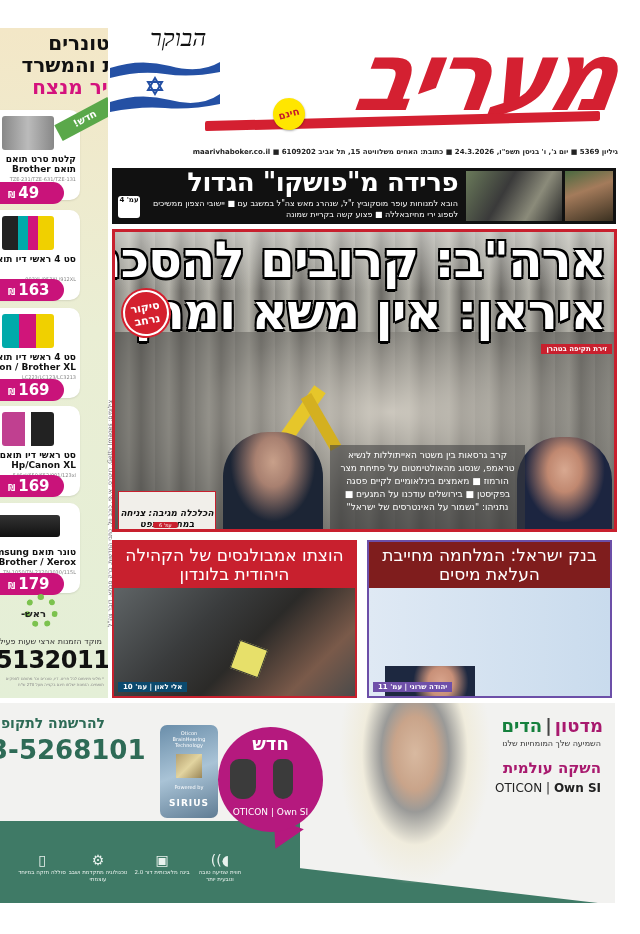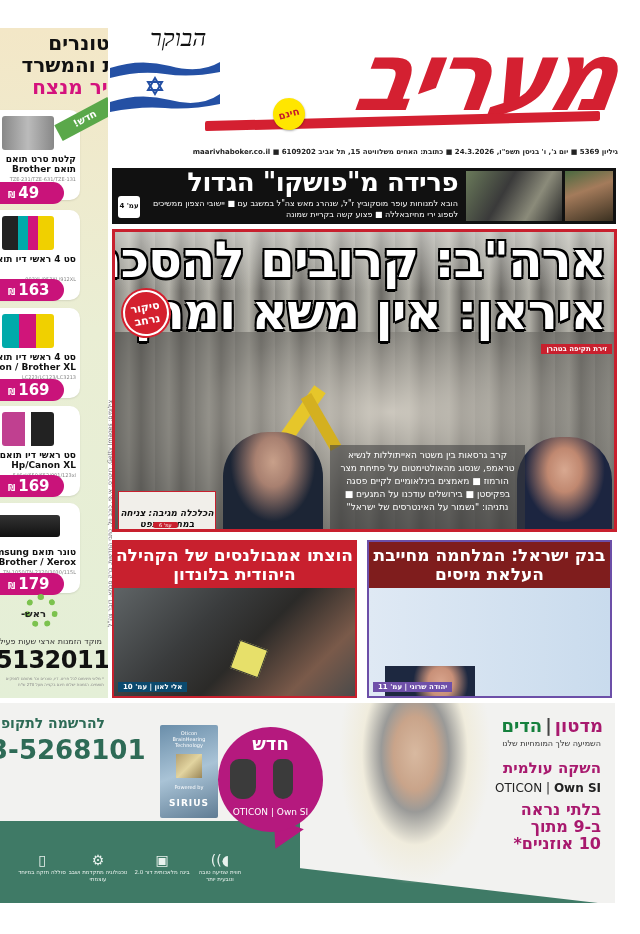--- a/index.html
+++ b/index.html
@@ -64,21 +64,21 @@
     .farewell { position: absolute; left: 112px; top: 168px; width: 504px; height: 56px; background: #111;
       color: #fff; }
     .fw-photo1 { position: absolute; right: 3px; top: 3px; width: 48px; height: 50px;
       background: linear-gradient(160deg, #4a6a40 0%, #a47b5b 40%, #3a3020 100%); }
     .fw-photo2 { position: absolute; right: 54px; top: 3px; width: 96px; height: 50px;
       background: linear-gradient(120deg, #6a7a5a 0%, #3a3a3a 40%, #8b8b7a 70%, #2a2a2a 100%); }
     .fw-title { position: absolute; right: 158px; top: -2px; font-size: 26px; font-weight: bold; white-space: nowrap;
       line-height: 32px; letter-spacing: -0.5px; }
     .fw-sub { position: absolute; right: 158px; top: 30px; width: 310px; font-size: 8px; line-height: 11px; text-align: right; }
     .page-tag-w { position: absolute; left: 6px; top: 28px; width: 22px; height: 22px; background: #fff; color: #111;
-      font-size: 7px; font-weight: bold; text-align: center; line-height: 9px; padding-top: 6px; border-radius: 3px; }
+      font-size: 7px; font-weight: bold; text-align: center; line-height: 9px; padding-top: 0; border-radius: 3px; }
 
     
     .main { position: absolute; left: 112px; top: 229px; width: 505px; height: 303px; border: 3px solid #c8202e;
       overflow: hidden; background: #6f6f6b; }
     .main-bg { position: absolute; inset: 0;
       background:
         linear-gradient(180deg, rgba(240,240,235,0.6) 0%, rgba(0,0,0,0) 20%),
         repeating-linear-gradient(90deg, #8b8a84 0px, #b9b7ae 14px, #6d6b66 26px, #a8a69f 40px),
         linear-gradient(180deg, #cfcfc7, #5a5955); opacity: 0.9; }
     .main-bg2 { position: absolute; left: 0; top: 100px; width: 100%; height: 200px;
@@ -106,42 +106,42 @@
       background: radial-gradient(ellipse at 50% 30%, #c8a08a 0%, #a88070 25%, #1c2535 60%); border-radius: 45% 45% 0 0; }
     .trump { position: absolute; right: 2px; top: 205px; width: 95px; height: 95px;
       background: radial-gradient(ellipse at 50% 35%, #d8a890 0%, #c08870 25%, #1c2540 60%); border-radius: 45% 45% 0 0; }
     .summary { position: absolute; left: 215px; top: 213px; width: 195px; height: 84px; background: rgba(60,60,60,0.55);
       color: #fff; font-size: 9px; line-height: 13px; text-align: center; padding: 4px; }
 
     
     .story { position: absolute; top: 540px; width: 245px; height: 158px; border: 2px solid; overflow: hidden; }
     .story-left { left: 112px; border-color: #c8202e; }
     .story-right { left: 367px; border-color: #6c4fa8; }
-    .story .stitle { height: 46px; color: #fff; font-weight: bold; font-size: 17px; line-height: 19px; text-align: center; padding-top: 4px; }
+    .story .stitle { height: 46px; color: #fff; font-weight: normal; font-size: 17px; line-height: 19px; text-align: center; padding-top: 4px; }
     .story-left .stitle { background: #c8202e; }
     .story-right .stitle { background: #7f1d1d; }
     .story .sphoto { position: absolute; left: 0; top: 46px; width: 100%; height: 110px; }
     .story-left .sphoto { background: linear-gradient(135deg, #5f6466 0%, #3a3c3d 35%, #2b2a28 55%, #7a5a4a 80%, #4a4a4a 100%); }
     .story-right .sphoto { background: linear-gradient(90deg, #dfe9f4 0%, #c9dbed 100%); }
     .ambulance { position: absolute; left: 120px; top: 56px; width: 30px; height: 30px; background: #e7e06a; transform: rotate(20deg); border: 1px solid #333; }
     .speaker { position: absolute; left: 16px; top: 78px; width: 90px; height: 80px;
       background: radial-gradient(ellipse at 62% 20%, #d8a48c 0%, #c89078 16%, #1d2840 35%); }
     .story .scredit { position: absolute; bottom: 4px; left: 4px; color: #fff; font-size: 7px; font-weight: bold; padding: 1px 5px; white-space: nowrap; }
     .story-left .scredit { background: #0c4a6e; }
     .story-right .scredit { background: #6f50a9; }
 
     
     .bottom-ad { position: absolute; left: 0; top: 703px; width: 615px; height: 200px; background: #f2f2f0; overflow: hidden; }
     .ba-green { position: absolute; left: 0; top: 112px; width: 615px; height: 90px; background: #3f7a66;
       clip-path: polygon(0 20%, 100% 100%, 0 100%); }
     .ba-green2 { position: absolute; left: 0; top: 118px; width: 300px; height: 85px; background: #3f7a66; }
     .ba-register { position: absolute; right: 510px; top: 12px; font-size: 14px; font-weight: bold; color: #2e6b56; white-space: nowrap; }
     .ba-phone { position: absolute; left: -10px; top: 32px; font-size: 26px; font-weight: bold; color: #2e6b56; direction: ltr; }
     .chip { position: absolute; left: 160px; top: 22px; width: 58px; height: 93px; background: linear-gradient(160deg, #6a8eaa, #a9c3d6 50%, #5f7c94);
-      border-radius: 2px; color: #fff; font-size: 5px; text-align: center; padding-top: 5px; line-height: 6px; }
+      border-radius: 7px; color: #fff; font-size: 5px; text-align: center; padding-top: 5px; line-height: 6px; }
     .chip .die { width: 26px; height: 24px; margin: 6px auto; background: linear-gradient(135deg, #b4a070, #e2d4a0, #9a8658); }
     .chip .sirius { font-size: 9px; font-weight: bold; letter-spacing: 1px; margin-top: 10px; }
     .bubble { position: absolute; left: 218px; top: 24px; width: 105px; height: 105px; border-radius: 50%; background: #b5197e; color: #fff; text-align: center; }
     .bubble .new { font-size: 18px; font-weight: bold; margin-top: 6px; }
     .bubble .aid1 { position: absolute; left: 12px; top: 32px; width: 26px; height: 40px; border-radius: 9px 9px 12px 12px; background: #3b3b3b; }
     .bubble .aid2 { position: absolute; left: 55px; top: 32px; width: 20px; height: 40px; border-radius: 8px 8px 11px 11px; background: #3b3b3b; }
     .bubble .oticon { position: absolute; left: 0; right: 0; top: 80px; font-size: 9px; direction: ltr; }
     .bubble-tail { position: absolute; left: 268px; top: 120px; width: 0; height: 0; border-left: 12px solid transparent; border-right: 20px solid transparent; border-top: 28px solid #b5197e; transform: rotate(20deg); }
     .woman { position: absolute; left: 340px; top: 0; width: 150px; height: 180px;
       background: radial-gradient(ellipse at 50% 28%, #d8b9a0 0%, #c9a48a 20%, #9a9a98 32%, rgba(240,236,220,0.95) 50%, rgba(240,236,220,0) 72%); }
@@ -320,25 +320,20 @@
   </div>
 
   <div class="woman"></div>
 
   <div class="ba-brand">
     <span class="b1">מדטון</span><span class="sep">|</span><span class="b2">הדים</span>
   </div>
   <div class="ba-tag">השמיעה שלך המומחיות שלנו</div>
   <div class="ba-invest">השקה עולמית</div>
   <div class="ba-model"><span>OTICON | </span><b>Own SI</b></div>
-  <div class="ba-claim">
-    <div>בלתי נראה</div>
-    <div>ב-9 מתוך</div>
-    <div>10 אוזניים*</div>
-  </div>
 
   <div class="features">
     <div class="feature" style="left:190px;">
       <div class="fi">◖))</div>
       <div class="fl">חווית שמיעה טובה וטבעית יותר</div>
     </div>
     <div class="feature" style="left:132px;">
       <div class="fi">▣</div>
       <div class="fl">בינה מלאכותית דור 2.0</div>
     </div>

